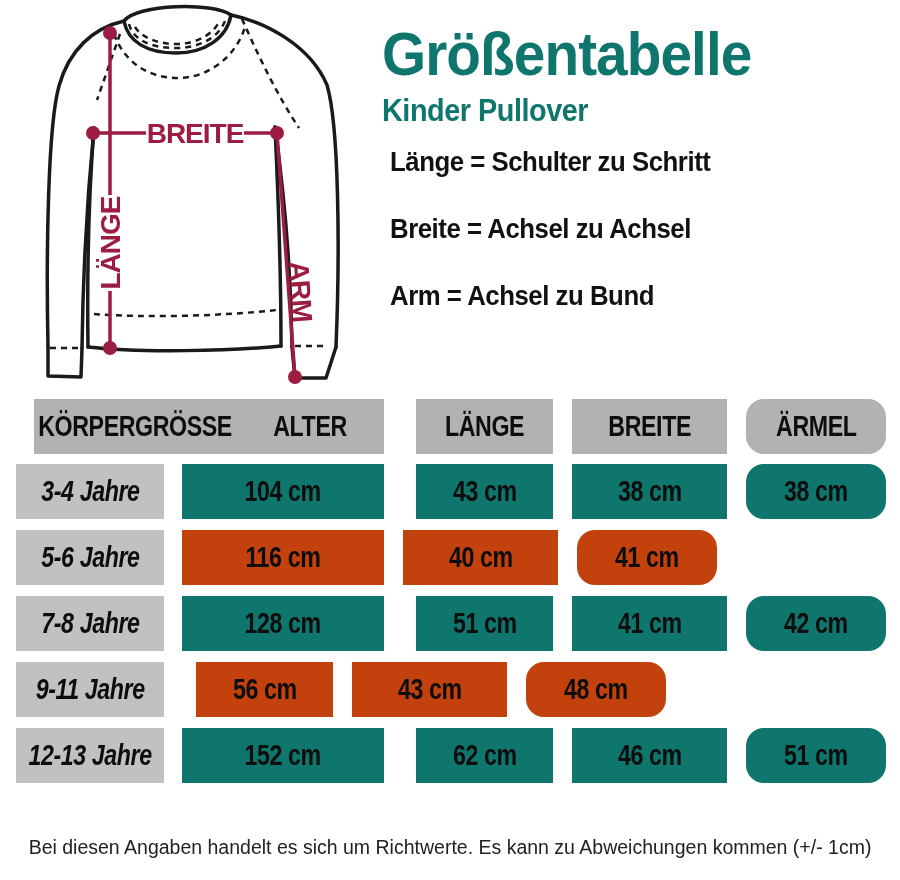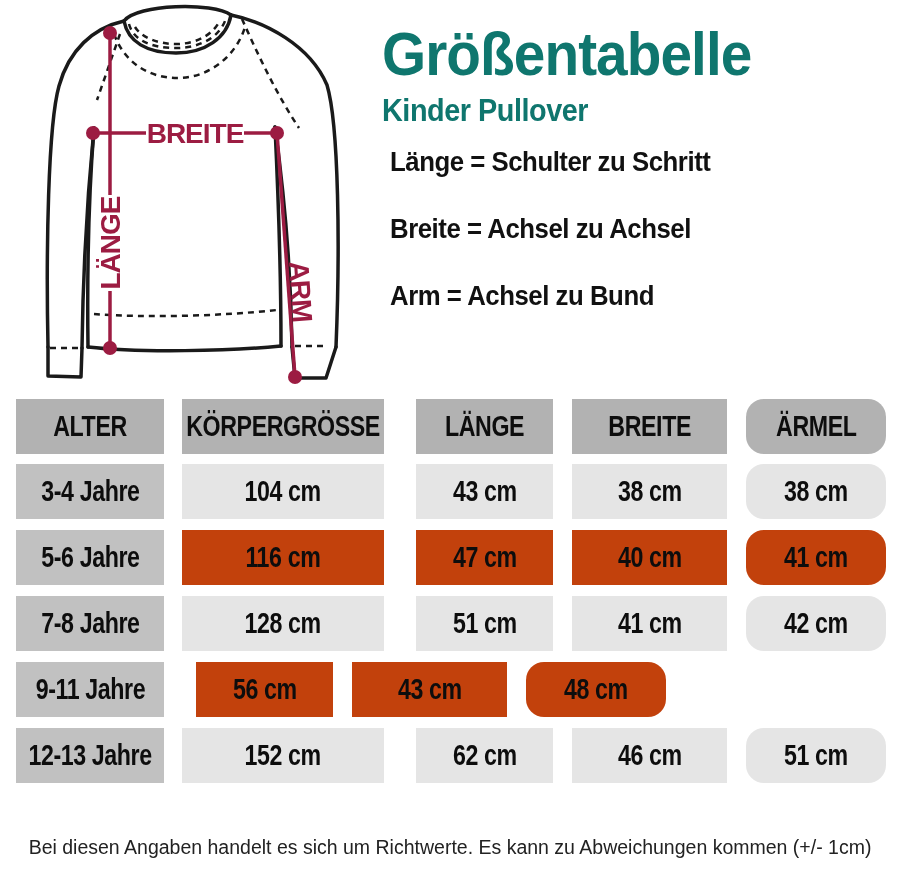--- a/index.html
+++ b/index.html
@@ -39,22 +39,22 @@
     display:flex; align-items:center; justify-content:center;
     font-weight:bold; font-size:29px; color:#0d0d0d; white-space:nowrap;
   }
   .cond { display:inline-block; transform:scaleX(0.8); white-space:nowrap; letter-spacing:-0.5px; }
   .c-age    { width:148px; }
   .c-koerper{ width:202px; margin-left:18px; }
   .c-laenge { width:137px; margin-left:32px; }
   .c-breite { width:155px; margin-left:19px; }
   .c-aermel { width:140px; margin-left:19px;border-radius:18px; }
   .bg-head  { background:#B2B2B2; }
-  .bg-age   { background:#C1C1C1; }
-  .bg-light { background:#e5e5e5; }
+  .bg-age   { background:#C1C1C1;font-style:italic; }
+  .bg-light { background:#0f766e; }
   .bg-dark  { background:#c2410c; }
 
   
   .footer-note {
     position:absolute; left:0; top:836px; width:900px; text-align:center;
     font-size:19.5px; font-weight:400; color:#222;
   }
 </style>
 </head>
 <body>
@@ -116,26 +116,26 @@
 
   <div class="legend">
     <div class="line">Länge = Schulter zu Schritt</div>
     <div class="line">Breite = Achsel zu Achsel</div>
     <div class="line">Arm = Achsel zu Bund</div>
   </div>
 
   <div class="size-table">
 
     <div class="trow head-row">
+      <div class="cell bg-head c-koerper">
+          <span class="cond">KÖRPERGRÖSSE</span>
+        </div>
       <div class="cell bg-head c-age">
           <span class="cond">ALTER</span>
         </div>
-      <div class="cell bg-head c-koerper">
-          <span class="cond">KÖRPERGRÖSSE</span>
-        </div>
       <div class="cell bg-head c-laenge">
           <span class="cond">LÄNGE</span>
         </div>
       <div class="cell bg-head c-breite">
           <span class="cond">BREITE</span>
         </div>
       <div class="cell bg-head c-aermel">
           <span class="cond">ÄRMEL</span>
         </div>
     </div>
@@ -158,23 +158,20 @@
         </div>
     </div>
 
     <div class="trow">
       <div class="cell bg-age c-age">
           <span class="cond">5-6 Jahre</span>
         </div>
       <div class="cell bg-dark c-koerper">
           <span class="cond">116 cm</span>
         </div>
-      <div class="cell bg-dark c-laenge">
-          <span class="cond">47 cm</span>
-        </div>
       <div class="cell bg-dark c-breite">
           <span class="cond">40 cm</span>
         </div>
       <div class="cell bg-dark c-aermel">
           <span class="cond">41 cm</span>
         </div>
     </div>
 
     <div class="trow">
       <div class="cell bg-age c-age">

